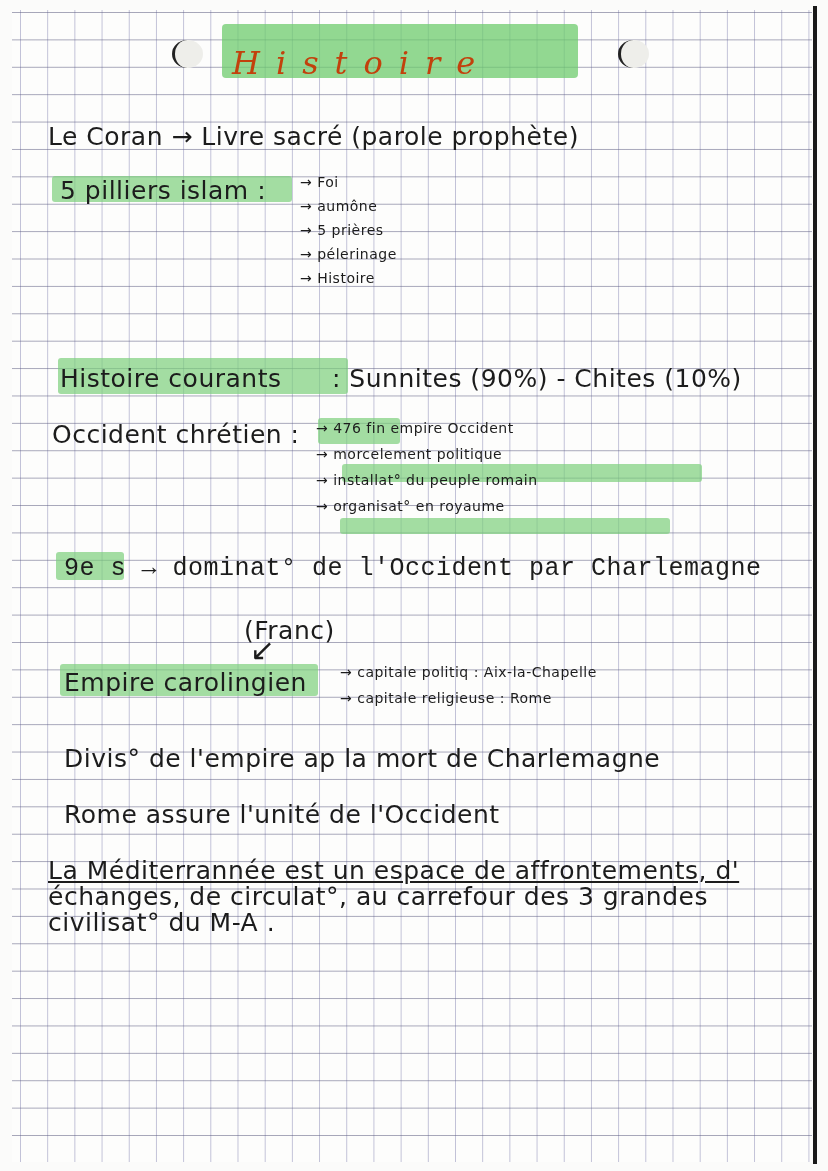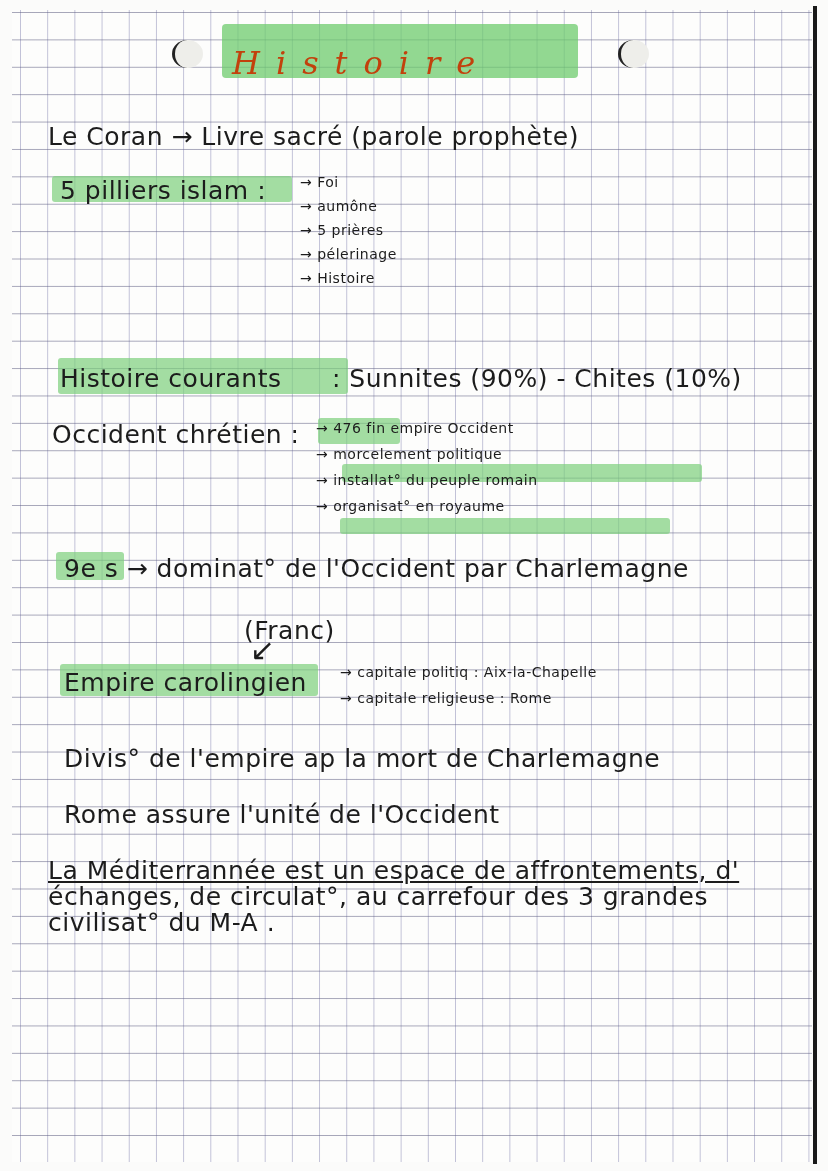--- a/index.html
+++ b/index.html
@@ -69,21 +69,21 @@
 <div class="t" style="left:52px; top:420px;">Occident chrétien :</div>
 <div class="hl" style="left:318px; top:418px; width:82px; height:26px;"></div>
 <div class="hl" style="left:342px; top:464px; width:360px; height:18px;"></div>
 <div class="hl" style="left:340px; top:518px; width:330px; height:16px;"></div>
 <div class="t s" style="left:316px; top:420px;">→ 476 fin empire Occident</div>
 <div class="t s" style="left:316px; top:446px;">→ morcelement politique</div>
 <div class="t s" style="left:316px; top:472px;">→ installat° du peuple romain</div>
 <div class="t s" style="left:316px; top:498px;">→ organisat° en royaume</div>
 
 <div class="hl" style="left:56px; top:552px; width:68px; height:28px;"></div>
-<div class="t" style="left:64px; top:554px;">9e s → dominat° de l'Occident par Charlemagne</div>
+<div class="t" style="left:64px; top:554px;font-family:Liberation Mono, monospace;">9e s → dominat° de l'Occident par Charlemagne</div>
 <div class="t" style="left:244px; top:616px;">(Franc)</div>
 <div class="t" style="left:250px; top:632px; font-size:30px;">↙</div>
 
 <div class="hl" style="left:60px; top:664px; width:258px; height:32px;"></div>
 <div class="t" style="left:64px; top:668px;">Empire carolingien</div>
 <div class="t s" style="left:340px; top:664px;">→ capitale politiq : Aix-la-Chapelle</div>
 <div class="t s" style="left:340px; top:690px;">→ capitale religieuse : Rome</div>
 
 <div class="t" style="left:64px; top:744px;">Divis° de l'empire ap la mort de Charlemagne</div>
 <div class="t" style="left:52px; top:800px;margin-left:12px;">Rome assure l'unité de l'Occident</div>

